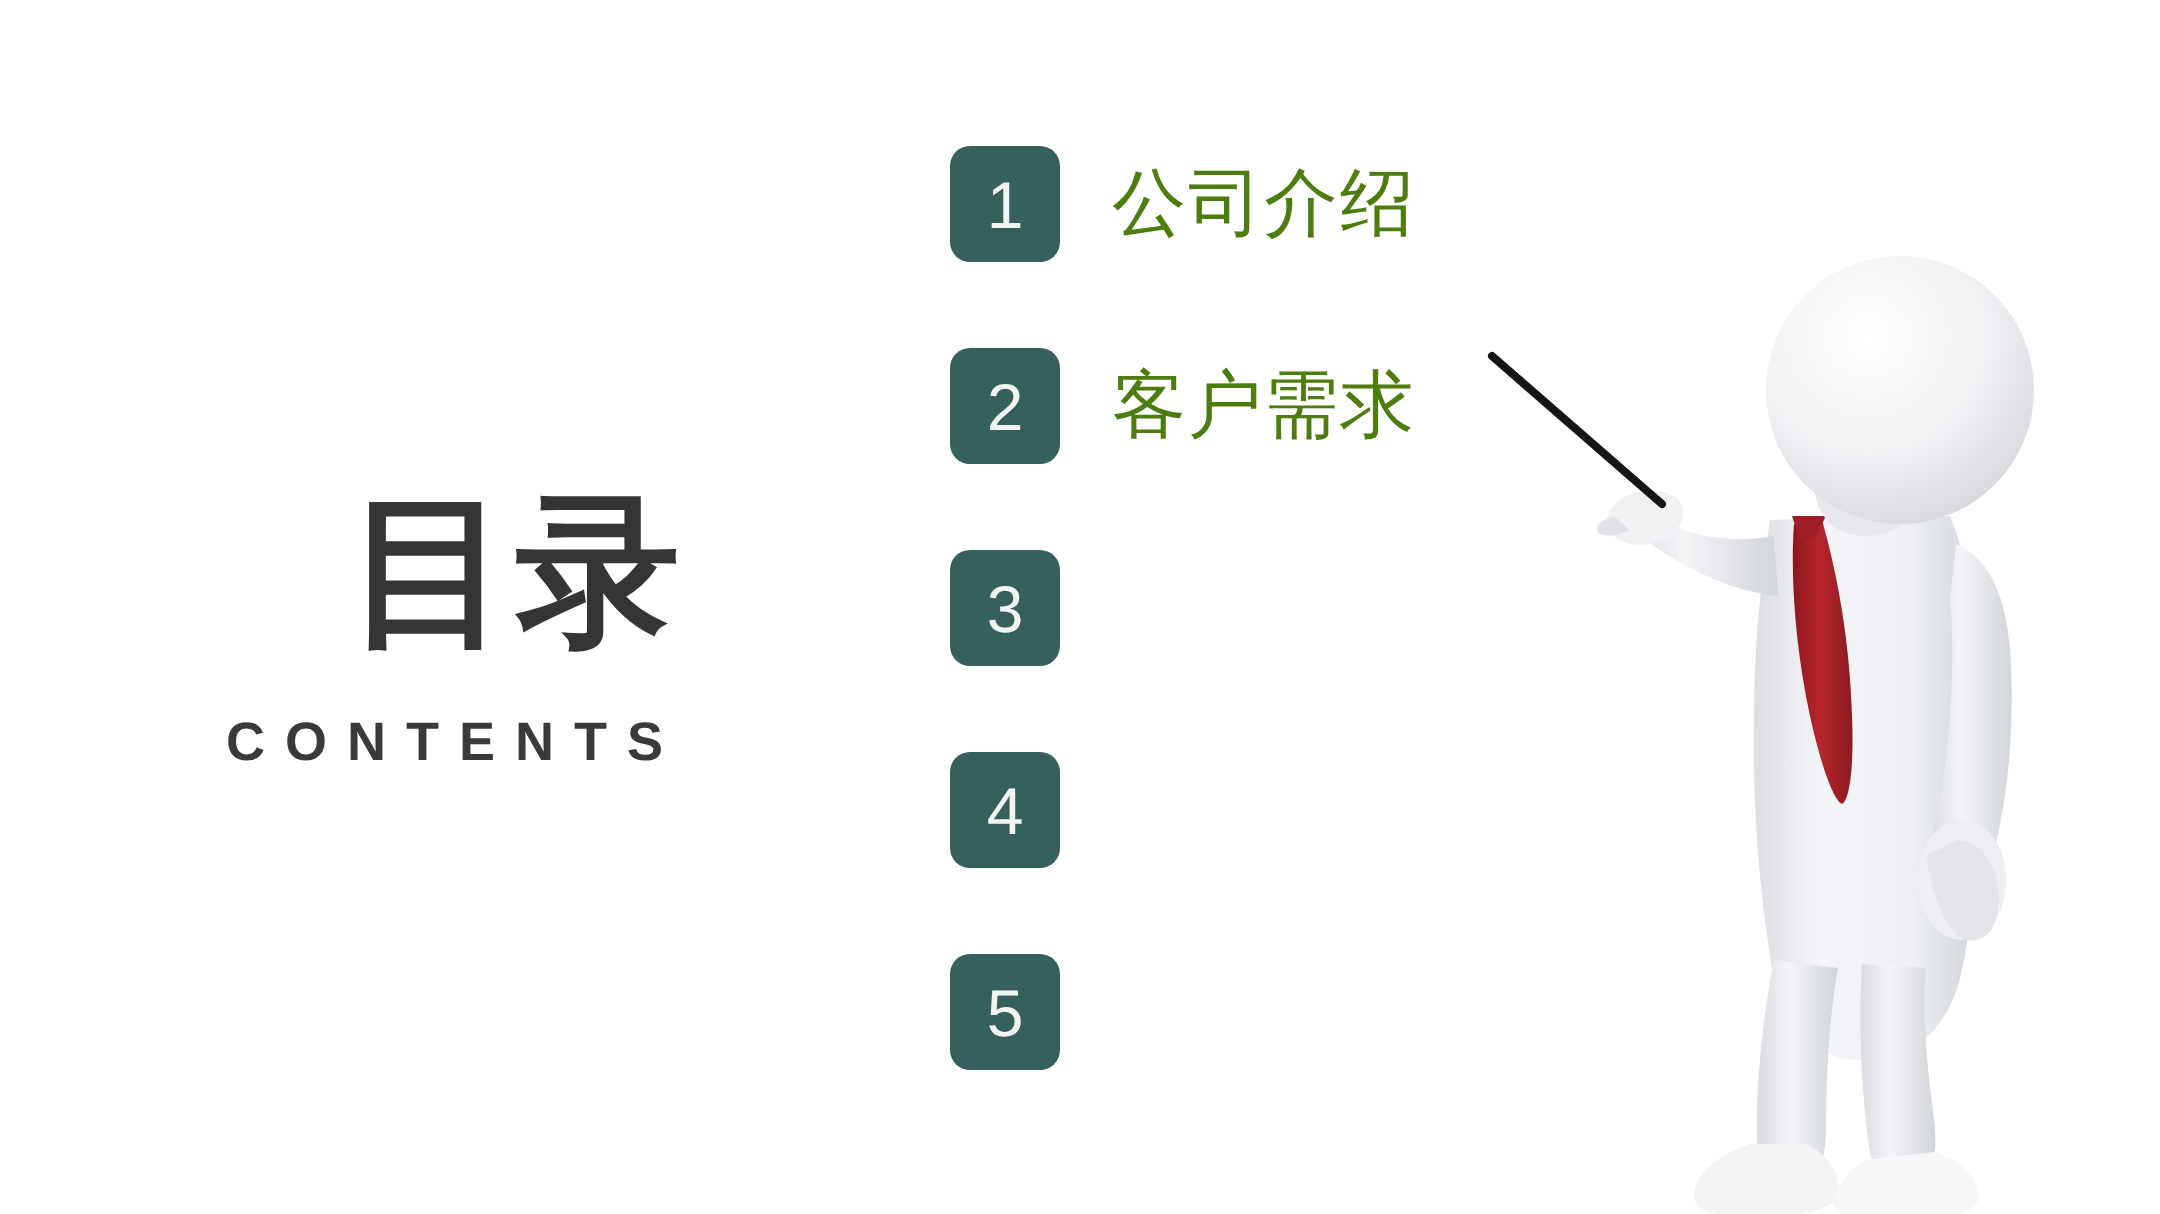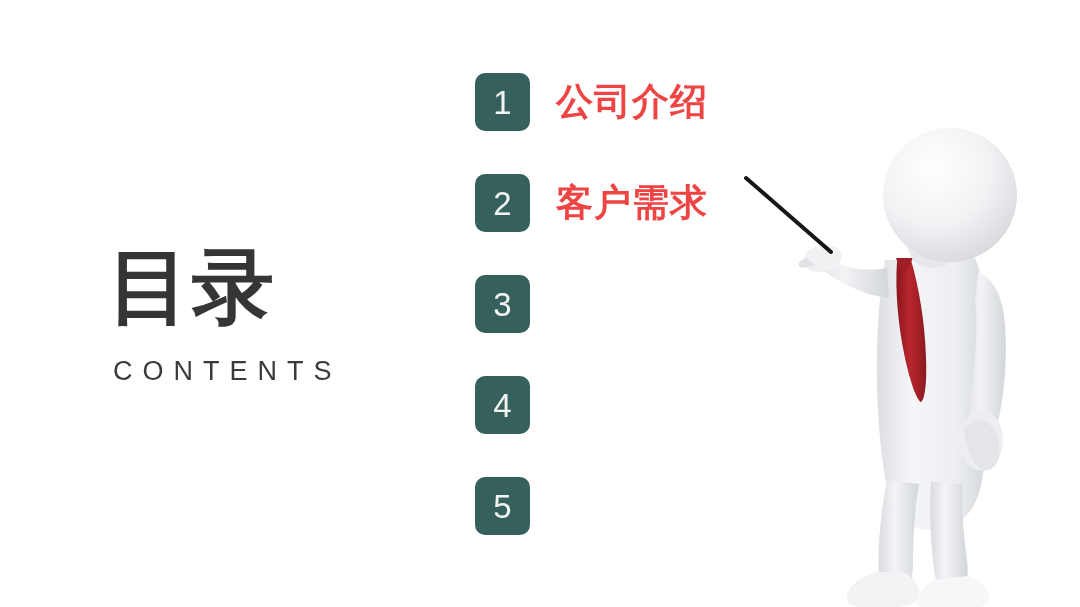--- a/index.html
+++ b/index.html
@@ -22,26 +22,27 @@
     top:246px;
     width:300px;
   }
   .title-cn {
     font-size:82px;
     font-weight:bold;
     color:#353535;
     line-height:1.0;
     letter-spacing:2px;
     white-space:nowrap;
+    text-align:center;
   }
   .title-en {
     margin-top:28px;
     margin-left:5px;
     font-size:27px;
-    font-weight:400;
+    font-weight:700;
     color:#3a3a3a;
     letter-spacing:10px;
     white-space:nowrap;
   }
 
   
   .contents-list {
     position:absolute;
     left:475px;
     top:73px;
@@ -63,22 +64,22 @@
     font-size:33px;
     font-weight:500;
     display:flex;
     align-items:center;
     justify-content:center;
     line-height:1;
   }
   .item-label {
     margin-left:26px;
     font-size:37px;
-    font-weight:bold;
-    color:#ef4444;
+    font-weight:normal;
+    color:#4d7c0f;
     letter-spacing:1px;
     white-space:nowrap;
   }
 
   
   .mascot {
     position:absolute;
     left:735px;
     top:110px;
     width:345px;

